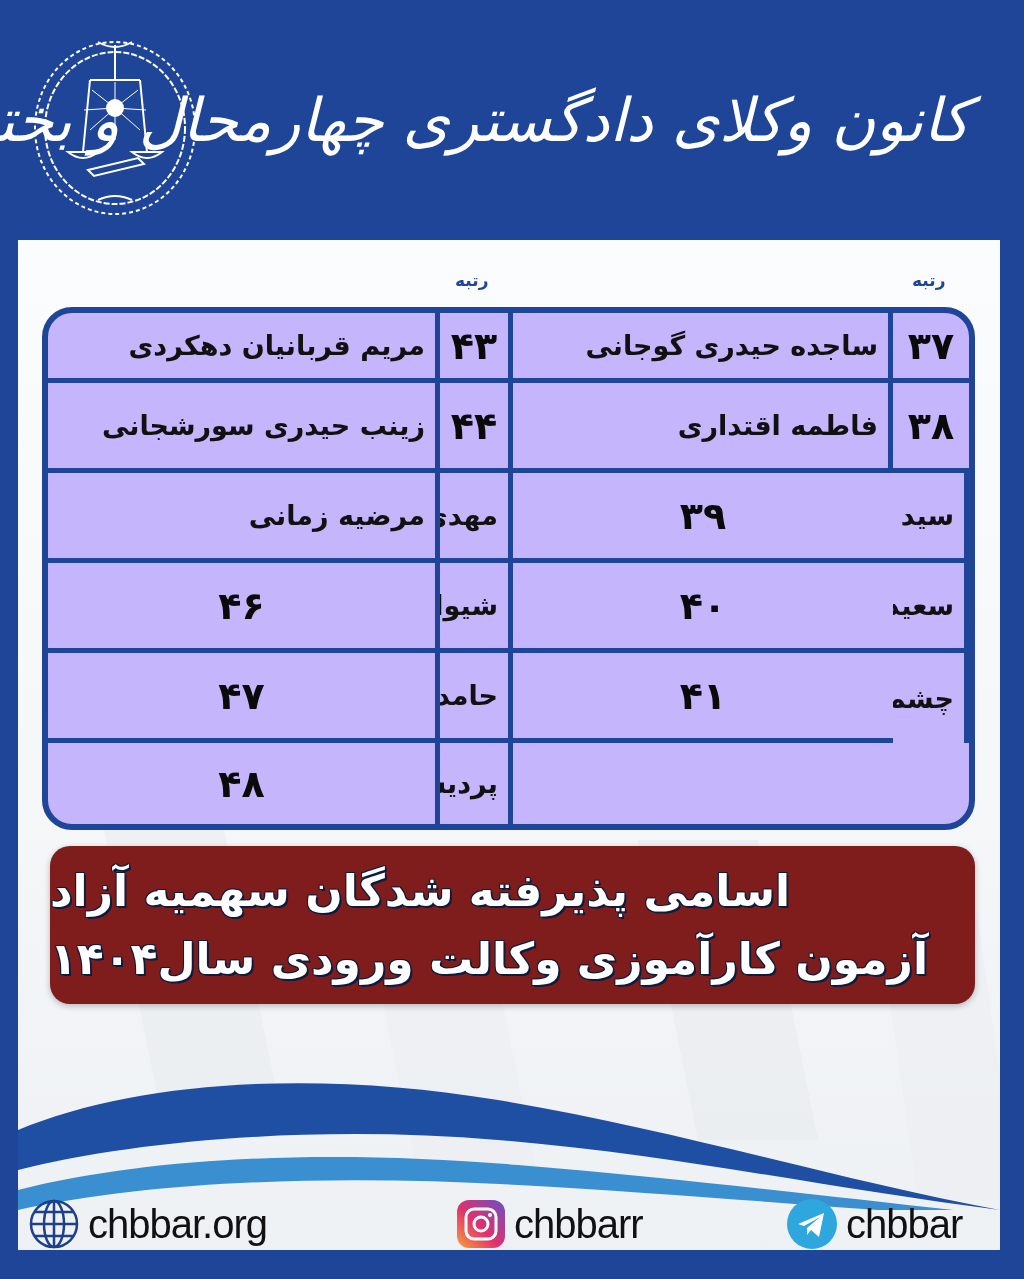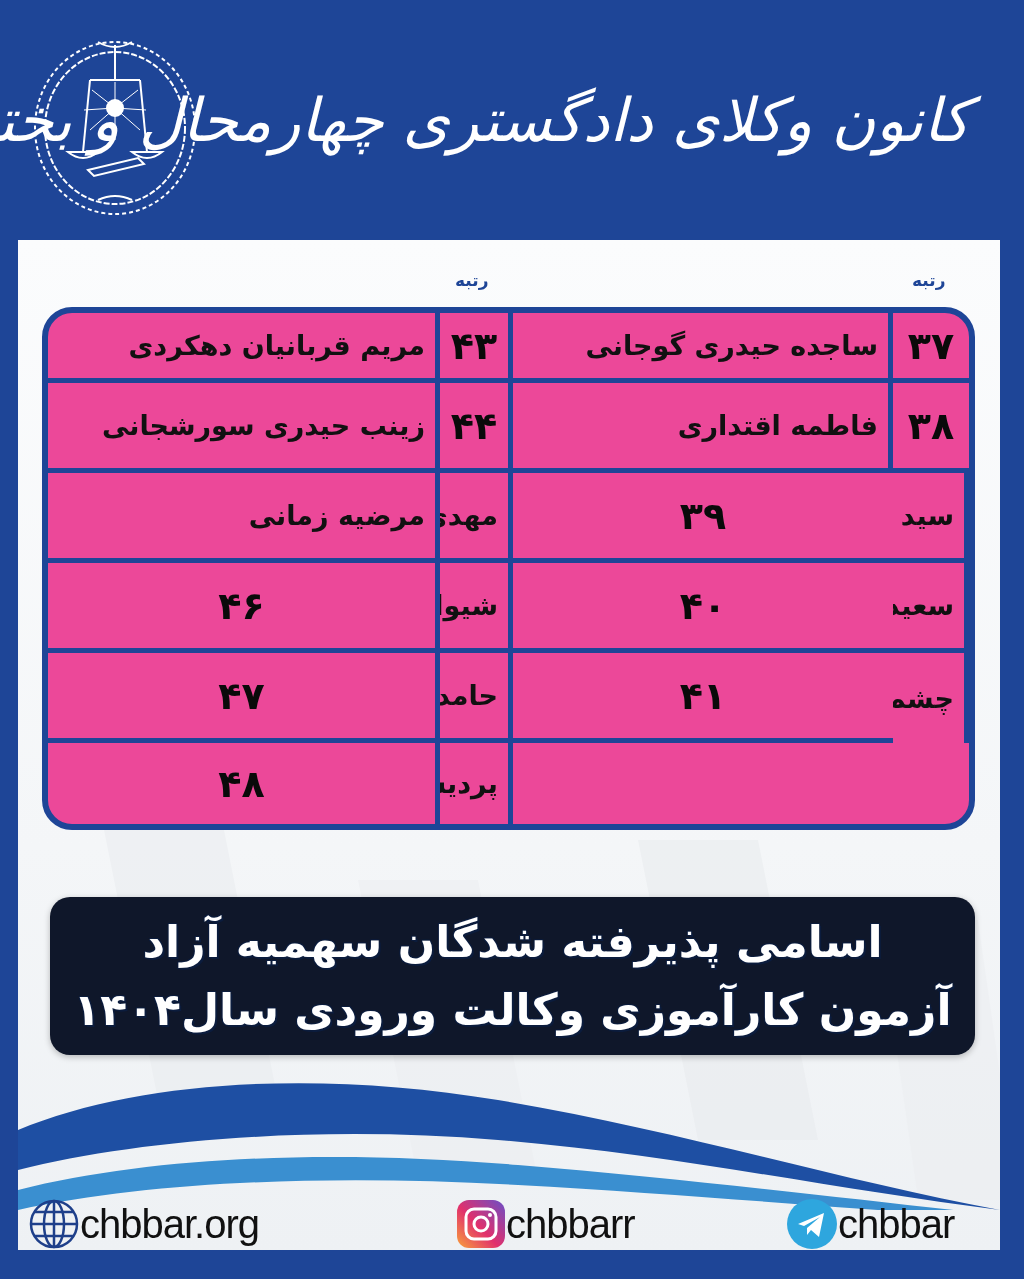--- a/index.html
+++ b/index.html
@@ -22,21 +22,21 @@
     background: linear-gradient(180deg, #fbfcfd 0%, #f4f6f8 60%, #eef1f4 100%);
     overflow: hidden;
   }
   .rank-label {
     position: absolute; top: 270px; color: #1e4597; font-size: 17px;
     font-weight: bold; direction: rtl;
   }
   .table-frame {
     position: absolute; left: 42px; top: 307px; width: 933px; height: 523px;
     border: 6px solid #1e4597; border-radius: 30px; overflow: hidden;
-    background: #ec4899;
+    background: #c4b5fd;
   }
   .grid {
     position: absolute; left: 0; top: 0; width: 100%; height: 100%;
     display: grid;
     grid-template-columns: 392px 73px 380px 76px;
     grid-template-rows: 70px 90px 90px 90px 90px 81px;
   }
   .cell {
     border-right: 5px solid #1e4597; border-bottom: 5px solid #1e4597;
     display: flex; align-items: center; overflow: hidden;
@@ -45,38 +45,38 @@
   .cell.last-row { border-bottom: none; }
   .name {
     justify-content: flex-start; direction: rtl; padding-right: 10px;
     font-size: 27px; font-weight: bold; color: #111111; white-space: nowrap;
   }
   .rank {
     justify-content: center; font-size: 38px; font-weight: bold; color: #0a0a0a;
     direction: rtl; font-family: "DejaVu Sans", sans-serif;
   }
   .banner {
-    position: absolute; left: 50px; top: 897px; width: 925px; height: 158px;
-    background: #0f172a; border-radius: 20px;
+    position: absolute; left: 50px; top: 846px; width: 925px; height: 158px;
+    background: #7f1d1d; border-radius: 20px;
     box-shadow: 0 2px 6px rgba(0,0,0,0.25);
-    display: flex; flex-direction: column; justify-content: center; align-items: center;
+    display: flex; flex-direction: column; justify-content: center; align-items: flex-end;
     direction: rtl;
   }
   .banner-line {
     color: #ffffff; font-size: 44px; font-weight: bold; line-height: 68px;
     white-space: nowrap;
     text-shadow: 2px 2px 0 #0b1c3d, -1px -1px 0 #0b1c3d, 1px -1px 0 #0b1c3d, -1px 1px 0 #0b1c3d;
   }
   .wave { position: absolute; left: 18px; top: 1060px; width: 982px; height: 150px; }
   .footer-item {
     position: absolute; top: 1197px; height: 54px; display: flex; align-items: center;
   }
   .footer-text {
     font-family: "Liberation Sans", sans-serif; font-size: 40px; color: #111111;
-    margin-left: 0; letter-spacing: -1px;
+    margin-left: 8px; letter-spacing: -1px;
   }
   .bottom-bar { position: absolute; left: 0; top: 1250px; width: 1024px; height: 29px; background: #1e4597; }
 </style>
 </head>
 <body>
 
 <div class="header">
   <svg class="logo" viewBox="0 0 175 190">
     <g fill="none" stroke="#ffffff" stroke-width="2">
       <ellipse cx="87" cy="98" rx="80" ry="86" stroke-dasharray="4 3"></ellipse>

